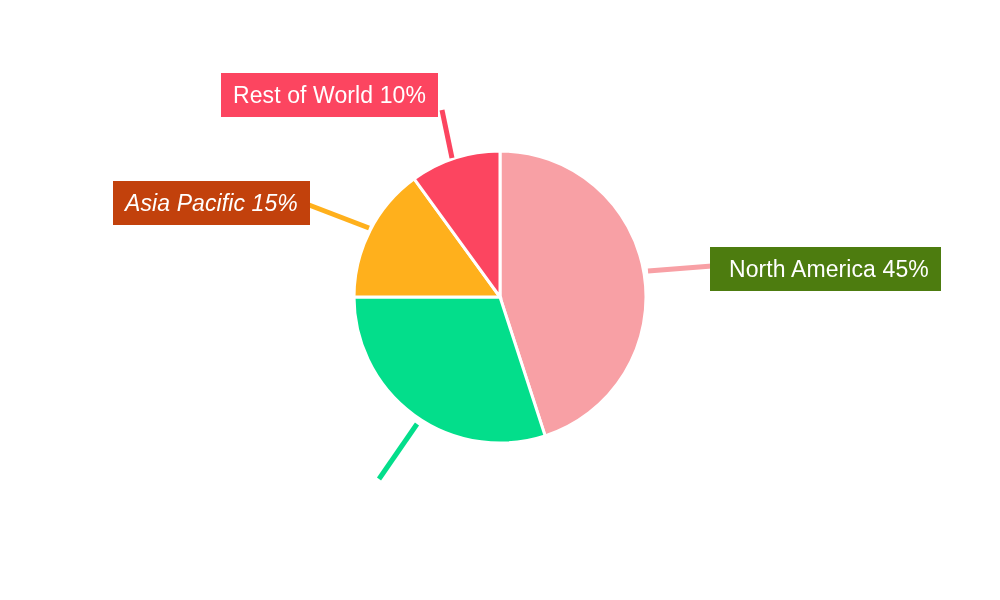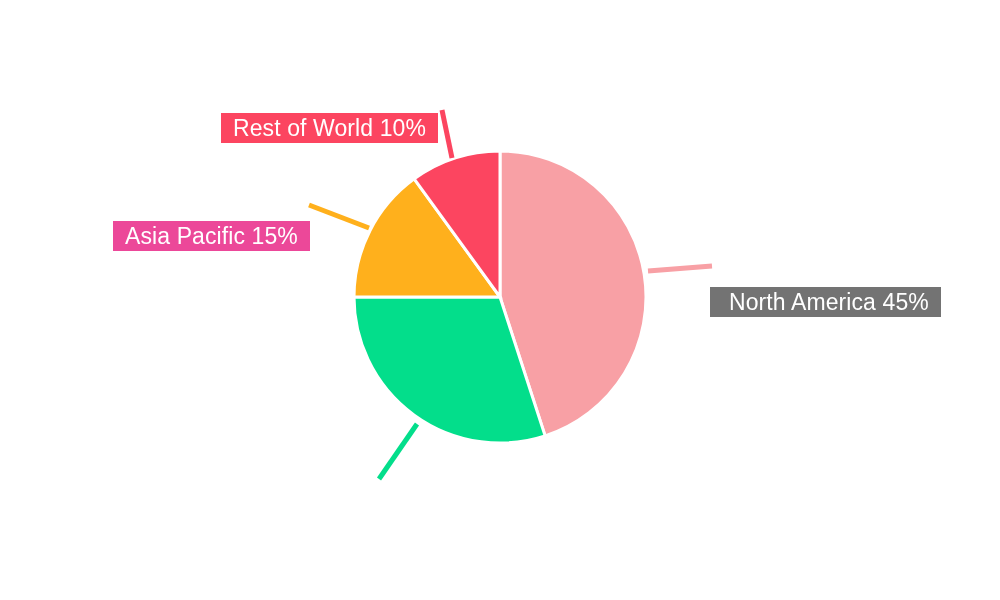--- a/index.html
+++ b/index.html
@@ -30,24 +30,23 @@
   .pie-label {
     position: absolute;
     display: flex;
     align-items: center;
     color: #ffffff;
     font-family: "Liberation Sans", sans-serif;
     font-size: 23px;
     line-height: 1;
     white-space: nowrap;
     padding: 0 12px;
-    height: 30px;
+    height: 44px;
     box-sizing: border-box;
     letter-spacing: 0.1px;
-    margin-top: 40px;
   }
   .label-north-america { left: 710px; top: 247px; }
   .label-europe        { left: 228px; top: 459px; }
   .label-asia-pacific  { left: 113px; top: 181px; }
   .label-rest-of-world { left: 221px; top: 73px; }
 </style>
 </head>
 <body>
 
 <div id="chart-root">
@@ -66,20 +65,20 @@
     </g>
 
     <g>
       <line x1="648" y1="271" x2="712" y2="266" stroke="#F8A0A5" stroke-width="5"></line>
       <line x1="417" y1="424" x2="379" y2="479" stroke="#03DE8B" stroke-width="5"></line>
       <line x1="369" y1="228" x2="309" y2="205" stroke="#FFB01C" stroke-width="5"></line>
       <line x1="452" y1="158" x2="442" y2="110" stroke="#FC4560" stroke-width="5"></line>
     </g>
   </svg>
 
-  <div class="pie-label label-north-america" style="background:#737373;padding-left:19px;">North America 45%</div>
+  <div class="pie-label label-north-america" style="background:#4d7c0f;padding-left:19px;">North America 45%</div>
 
 
-  <div class="pie-label label-asia-pacific" style="background:#ec4899;">Asia Pacific 15%</div>
+  <div class="pie-label label-asia-pacific" style="background:#c2410c;font-style:italic;">Asia Pacific 15%</div>
 
   <div class="pie-label label-rest-of-world" style="background:#FC4560;">Rest of World 10%</div>
 
 </div>
 
 </body></html>

